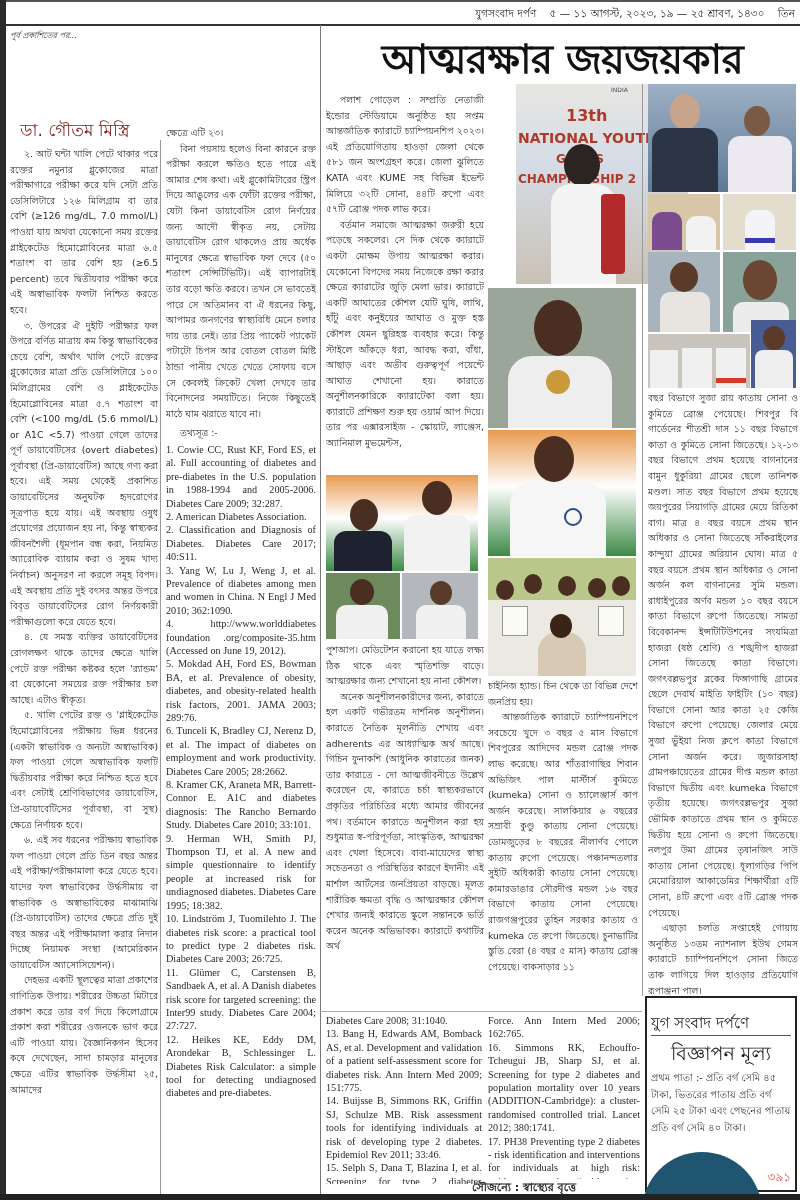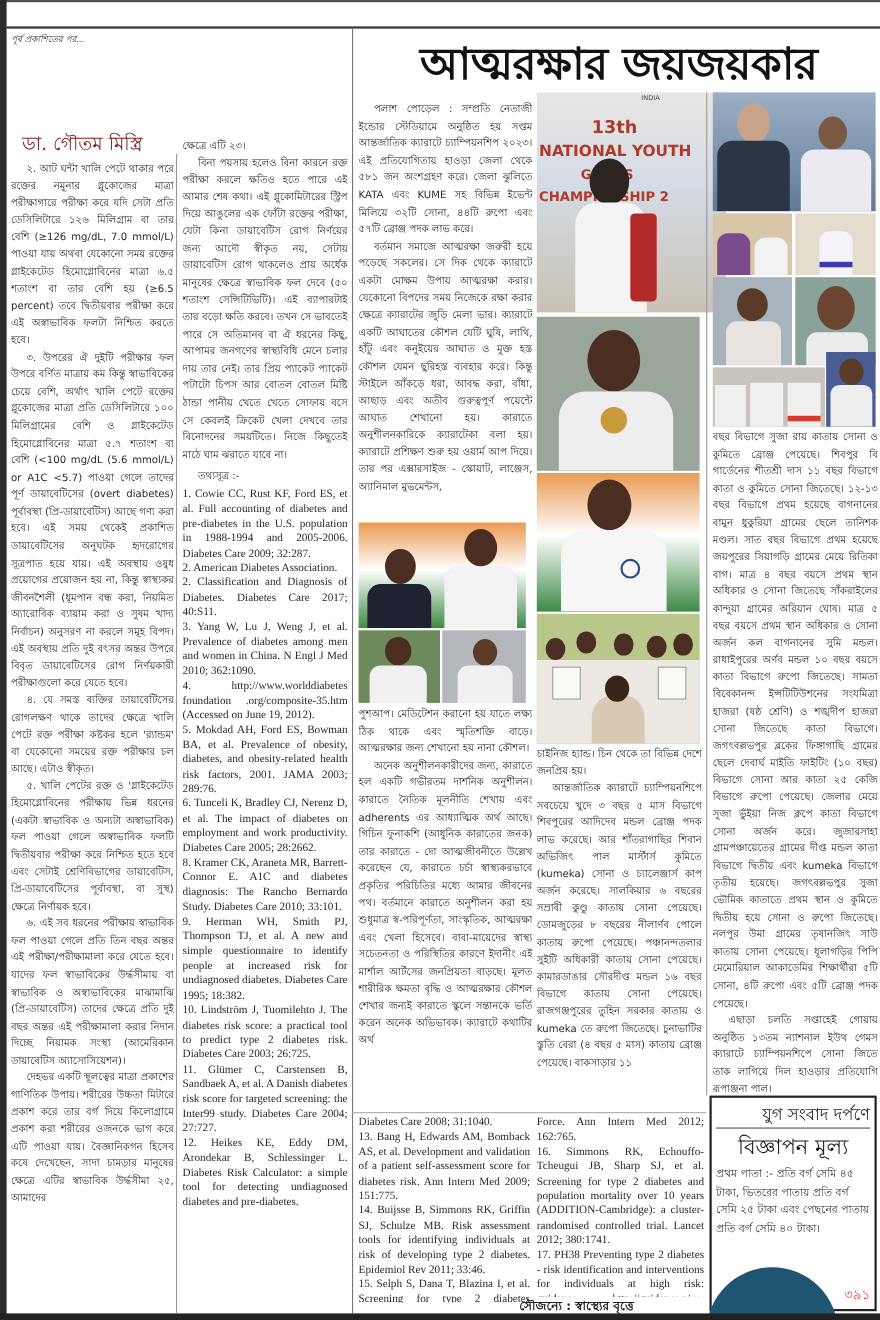--- a/index.html
+++ b/index.html
@@ -25,38 +25,43 @@
 
   .col { position: absolute; font-size: 9.2px; line-height: 15.6px; text-align: justify; color: #2a2a2a; overflow: hidden; }
   .col p { text-indent: 14px; margin-bottom: 0; }
   .col .ref { text-indent: 0; font-family: "Liberation Serif", serif; font-size: 10.2px; line-height: 13.4px; color: #2a2a2a; }
   .col .ref-head { text-indent: 14px; font-weight: normal; margin: 4px 0 2px; }
 
   .photo { position: absolute; overflow: hidden; background: #c8b8a8; }
   .ph-shape { position: absolute; border-radius: 50%; }
 
   .ad-box { position: absolute; left: 645px; top: 996px; width: 152px; height: 196px; border: 2px solid #222; padding: 3px 4px; background: #fff; }
-  .ad-title1 { font-size: 15px; text-align: right; line-height: 24px; border-bottom: 1px solid #555; }
+  .ad-title1 { font-size: 15px; text-align: left; line-height: 24px; border-bottom: 1px solid #555; margin-top: 10px; }
   .ad-title2 { font-size: 19px; text-align: center; line-height: 30px; margin-top: 2px; }
   .ad-body { font-size: 9.8px; line-height: 16.5px; color: #333; margin-top: 2px; }
   .ad-code { position: absolute; right: 4px; bottom: 2px; font-size: 12px; color: #ef4444; }
 
   .courtesy { position: absolute; left: 472px; top: 1179px; font-size: 11px; font-weight: bold; color: #222; }
   .bottom-bar { position: absolute; left: 0; top: 1194px; width: 800px; height: 6px; background: #222; }
   .blue-blob { position: absolute; left: 642px; top: 1152px; width: 120px; height: 70px; background: #1f5570; border-radius: 60px 60px 0 0; }
 
   .ref-box-rule { position: absolute; left: 320px; top: 1011px; width: 322px; height: 1px; background: #aaa; }
 </style>
 </head>
 <body>
 
 <div class="page">
   <div class="top-rule"></div>
   <div class="left-border"></div>
 
+  <div class="masthead">
+    <span>যুগসংবাদ দর্পণ</span>
+    <span>৫ — ১১ আগস্ট, ২০২৩, ১৯ — ২৫ শ্রাবণ, ১৪৩০</span>
+    <span>তিন</span>
+  </div>
   <div class="header-rule"></div>
 
   <div class="cont-label">পূর্ব প্রকাশিতের পর...</div>
   <div class="byline">ডা. গৌতম মিস্ত্রি</div>
 
   <div class="col" style="left:10px; top:146px; width:148px; height:1050px;">
     <p>২. আট ঘন্টা খালি পেটে থাকার পরে রক্তের নমুনার গ্লুকোজের মাত্রা পরীক্ষাগারে পরীক্ষা করে যদি সেটা প্রতি ডেসিলিটারে ১২৬ মিলিগ্রাম বা তার বেশি (≥126 mg/dL, 7.0 mmol/L) পাওয়া যায় অথবা যেকোনো সময় রক্তের গ্লাইকেটেড হিমোগ্লোবিনের মাত্রা ৬.৫ শতাংশ বা তার বেশি হয় (≥6.5 percent) তবে দ্বিতীয়বার পরীক্ষা করে এই অস্বাভাবিক ফলটা নিশ্চিত করতে হবে।</p>
     <p>৩. উপরের ঐ দুইটি পরীক্ষার ফল উপরে বর্ণিত মাত্রায় কম কিন্তু স্বাভাবিকের চেয়ে বেশি, অর্থাৎ খালি পেটে রক্তের গ্লুকোজের মাত্রা প্রতি ডেসিলিটারে ১০০ মিলিগ্রামের বেশি ও গ্লাইকেটেড হিমোগ্লোবিনের মাত্রা ৫.৭ শতাংশ বা বেশি (&lt;100 mg/dL (5.6 mmol/L) or A1C &lt;5.7) পাওয়া গেলে তাদের পূর্ণ ডায়াবেটিসের (overt diabetes) পূর্বাবস্থা (প্রি-ডায়াবেটিস) আছে গণ্য করা হবে। এই সময় থেকেই প্রকাশিত ডায়াবেটিসের অনুঘটক হৃদরোগের সূত্রপাত হয়ে যায়। এই অবস্থায় ওষুধ প্রয়োগের প্রয়োজন হয় না, কিন্তু স্বাস্থ্যকর জীবনশৈলী (ধূমপান বন্ধ করা, নিয়মিত অ্যারোবিক ব্যায়াম করা ও সুষম খাদ্য নির্বাচন) অনুসরণ না করলে সমূহ বিপদ। এই অবস্থায় প্রতি দুই বৎসর অন্তর উপরে বিবৃত ডায়াবেটিসের রোগ নির্ণয়কারী পরীক্ষাগুলো করে যেতে হবে।</p>
     <p>৪. যে সমস্ত ব্যক্তির ডায়াবেটিসের রোগলক্ষণ থাকে তাদের ক্ষেত্রে খালি পেটে রক্ত পরীক্ষা কষ্টকর হলে 'র‍্যান্ডম' বা যেকোনো সময়ের রক্ত পরীক্ষার চল আছে। এটাও স্বীকৃত।</p>
     <p>৫. খালি পেটের রক্ত ও 'গ্লাইকেটেড হিমোগ্লোবিনের পরীক্ষায় ভিন্ন ধরনের (একটা স্বাভাবিক ও অন্যটা অস্বাভাবিক) ফল পাওয়া গেলে অস্বাভাবিক ফলটি দ্বিতীয়বার পরীক্ষা করে নিশ্চিত হতে হবে এবং সেটাই শ্রেণিবিভাগের ডায়াবেটিস, প্রি-ডায়াবেটিসের পূর্বাবস্থা, বা সুস্থ) ক্ষেত্রে নির্ণায়ক হবে।</p>
@@ -88,21 +93,21 @@
 
   <div class="col-divider" style="left:320px; top:25px; height:1169px; background:#777;"></div>
 
   <h1 class="h-right">আত্মরক্ষার জয়জয়কার</h1>
 
   <div class="col" style="left:326px; top:92px; width:158px; height:385px;">
     <p>পলাশ পোড়েল : সম্প্রতি নেতাজী ইন্ডোর স্টেডিয়ামে অনুষ্ঠিত হয় সপ্তম আন্তর্জাতিক ক্যারাটে চ্যাম্পিয়নশিপ ২০২৩। এই প্রতিযোগিতায় হাওড়া জেলা থেকে ৫৮১ জন অংশগ্রহণ করে। জেলা ঝুলিতে KATA এবং KUME সহ বিভিন্ন ইভেন্ট মিলিয়ে ৩২টি সোনা, ৪৪টি রুপো এবং ৫৭টি ব্রোঞ্জ পদক লাভ করে।</p>
     <p>বর্তমান সমাজে আত্মরক্ষা জরুরী হয়ে পড়েছে সকলের। সে দিক থেকে ক্যারাটে একটা মোক্ষম উপায় আত্মরক্ষা করার। যেকোনো বিপদের সময় নিজেকে রক্ষা করার ক্ষেত্রে ক্যারাটের জুড়ি মেলা ভার। ক্যারাটে একটি আঘাতের কৌশল যেটি ঘুষি, লাথি, হাঁটু এবং কনুইয়ের আঘাত ও মুক্ত হস্ত কৌশল যেমন ছুরিহস্ত ব্যবহার করে। কিন্তু স্টাইলে আঁকড়ে ধরা, আবদ্ধ করা, বাঁধা, আছাড় এবং অতীব গুরুত্বপূর্ণ পয়েন্টে আঘাত শেখানো হয়। কারাতে অনুশীলনকারিকে ক্যারাটেকা বলা হয়। ক্যারাটে প্রশিক্ষণ শুরু হয় ওয়ার্ম আপ দিয়ে। তার পর এক্সারসাইজ - স্কোয়াট, লাঞ্জেস, অ্যানিমাল মুভমেন্টস,</p>
   </div>
 
-  <div class="photo" style="left:488px; top:84px; width:172px; height:200px; background:linear-gradient(#e8e6e2 0%, #d5dce6 40%, #c9c1b5 100%);">
+  <div class="photo" style="left:516px; top:84px; width:172px; height:200px; background:linear-gradient(#e8e6e2 0%, #d5dce6 40%, #c9c1b5 100%);">
     <div style="position:absolute; left:95px; top:2px; font-size:6px; color:#445;">INDIA</div>
     <div style="position:absolute; left:50px; top:22px; font-size:16px; color:#b03a2a; font-weight:bold;">13th</div>
     <div style="position:absolute; left:2px; top:46px; font-size:14px; color:#b03a2a; font-weight:bold; white-space:nowrap;">NATIONAL YOUTH</div>
     <div style="position:absolute; left:40px; top:68px; font-size:12px; color:#b03a2a; font-weight:bold;">GAMES</div>
     <div style="position:absolute; left:2px; top:88px; font-size:12px; color:#b03a2a; font-weight:bold; white-space:nowrap;">CHAMPIONSHIP 2</div>
     <div class="ph-shape" style="left:48px; top:60px; width:36px; height:42px; background:#2c2420;"></div>
     <div style="position:absolute; left:35px; top:100px; width:65px; height:100px; background:#f4f4f4; border-radius:20px 20px 0 0;"></div>
     <div style="position:absolute; left:85px; top:110px; width:24px; height:80px; background:#b32a2a; border-radius:4px;"></div>
   </div>
 
@@ -198,21 +203,21 @@
   <div class="col" style="left:326px; top:1014px; width:156px; height:170px;">
     <div id="refs-col3">
         <p class="ref">Diabetes Care 2008; 31:1040.</p>
         <p class="ref">13. Bang H, Edwards AM, Bomback AS, et al. Development and validation of a patient self-assessment score for diabetes risk. Ann Intern Med 2009; 151:775.</p>
         <p class="ref">14. Buijsse B, Simmons RK, Griffin SJ, Schulze MB. Risk assessment tools for identifying individuals at risk of developing type 2 diabetes. Epidemiol Rev 2011; 33:46.</p>
         <p class="ref">15. Selph S, Dana T, Blazina I, et al. Screening for type 2 diabetes mellitus: a systematic review for the U.S. Preventive Services Task</p>
       </div>
   </div>
   <div class="col" style="left:488px; top:1014px; width:152px; height:165px;">
     <div id="refs-col4">
-        <p class="ref">Force. Ann Intern Med 2012; 162:765.</p>
+        <p class="ref">Force. Ann Intern Med 2006; 162:765.</p>
         <p class="ref">16. Simmons RK, Echouffo-Tcheugui JB, Sharp SJ, et al. Screening for type 2 diabetes and population mortality over 10 years (ADDITION-Cambridge): a cluster- randomised controlled trial. Lancet 2012; 380:1741.</p>
         <p class="ref">17. PH38 Preventing type 2 diabetes - risk identification and interventions for individuals at high risk: guidance. http://guidance.nice. org.uk /PH38/Guidance/pdf/Englis.</p>
       </div>
   </div>
 
   <div class="courtesy">সৌজন্যে : স্বাস্থ্যের বৃত্তে</div>
 
   <div class="ad-box">
     <div class="ad-title1">যুগ সংবাদ দর্পণে</div>
     <div class="ad-title2">বিজ্ঞাপন মূল্য</div>

